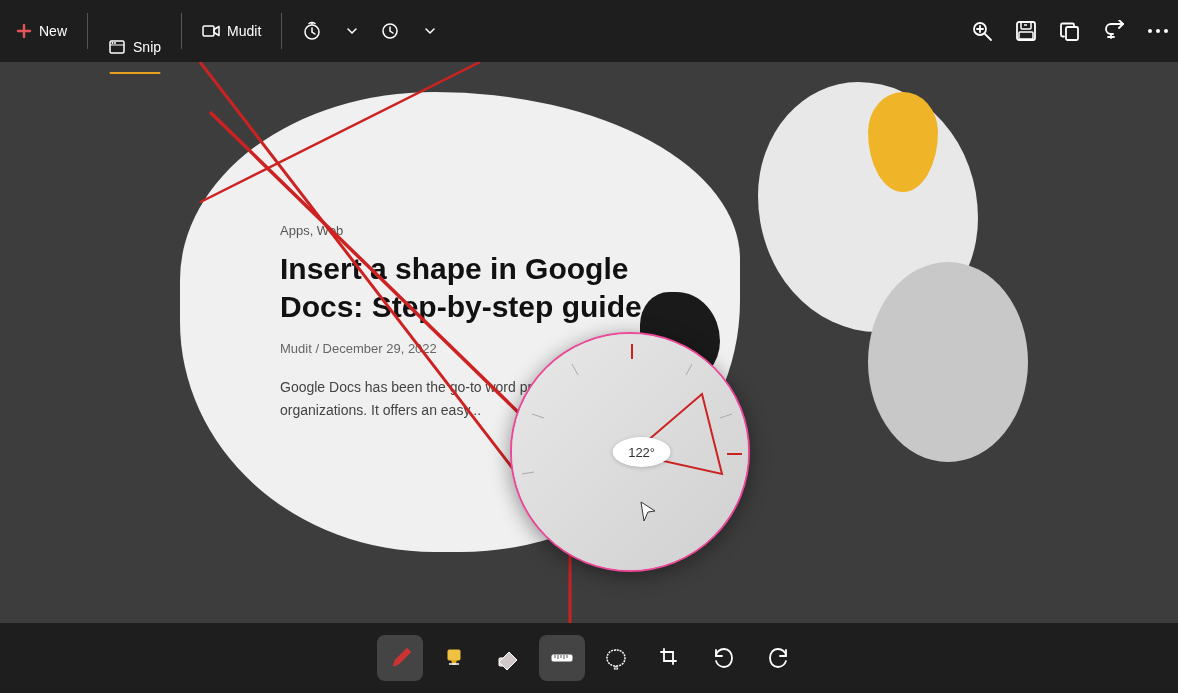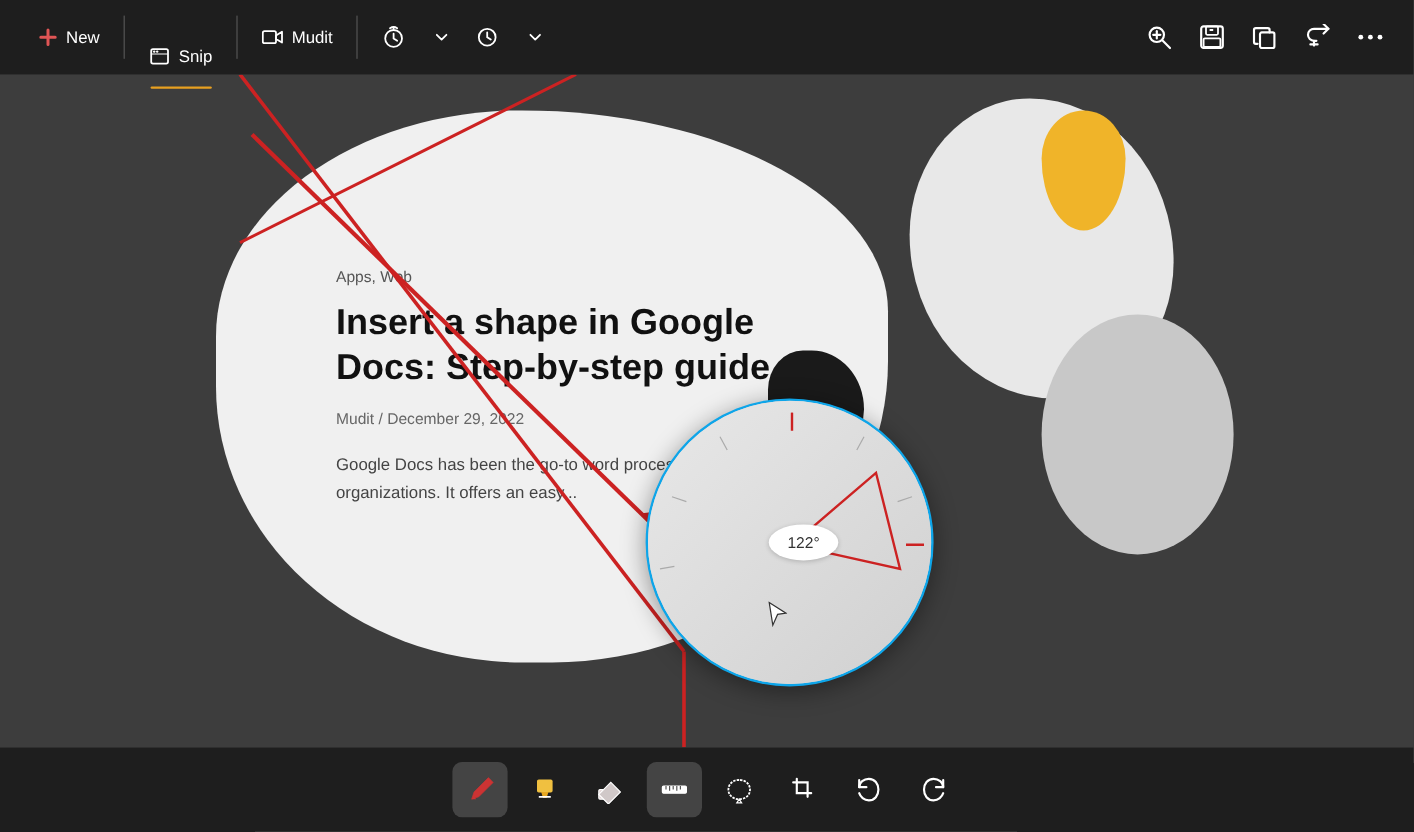--- a/index.html
+++ b/index.html
@@ -12,21 +12,21 @@
       position: relative;
     }
 
     
     .toolbar {
       width: 100%;
       height: 62px;
       background: #1e1e1e;
       display: flex;
       align-items: center;
-      padding: 0 16px;
+      padding: 0 0;
       gap: 0;
       position: relative;
       z-index: 10;
     }
 
     .toolbar-btn {
       display: flex;
       align-items: center;
       gap: 7px;
       padding: 8px 16px;
@@ -191,26 +191,26 @@
       left: 0;
       width: 100%;
       height: 100%;
       pointer-events: none;
     }
 
     
     .magnifier {
       position: absolute;
       top: 270px;
-      left: 538px;
+      left: 510px;
       width: 240px;
       height: 240px;
       border-radius: 50%;
       background: #d8d8d8;
-      border: 2px solid #0ea5e9;
+      border: 2px solid #ec4899;
       overflow: hidden;
       box-shadow: 0 4px 20px rgba(0,0,0,0.4);
     }
 
     .magnifier-inner {
       position: absolute;
       top: 0; left: 0;
       width: 100%;
       height: 100%;
       background: linear-gradient(135deg, #e8e8e8 0%, #d0d0d0 100%);

